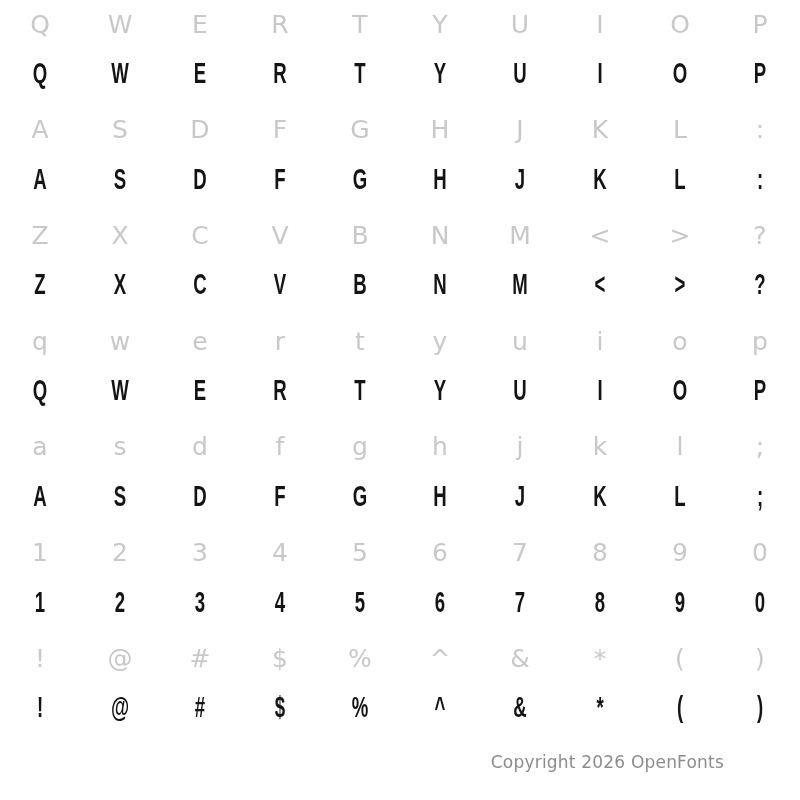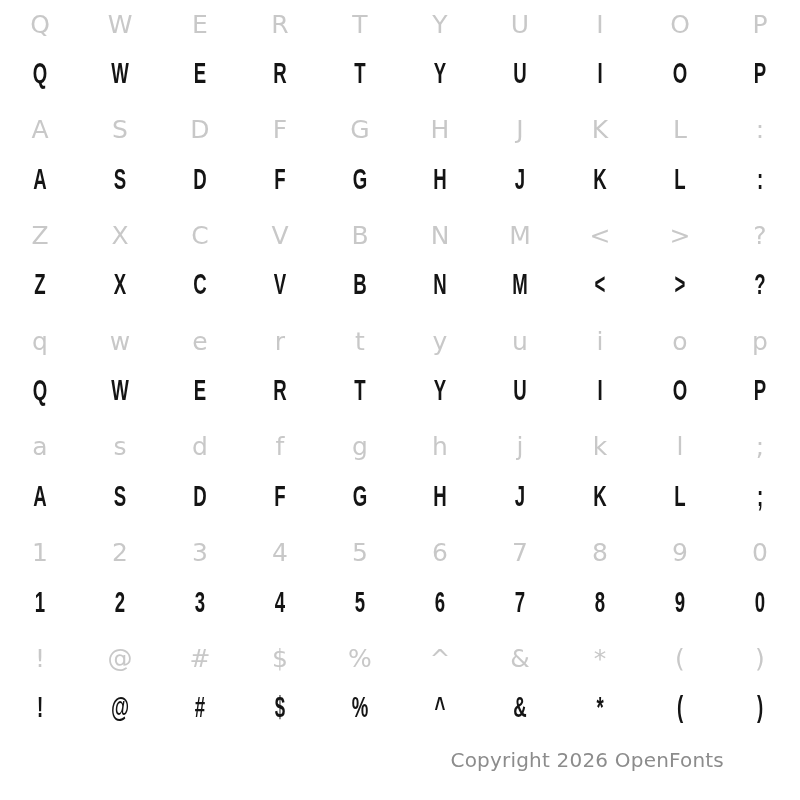--- a/index.html
+++ b/index.html
@@ -72,21 +72,21 @@
     font-family: "Liberation Sans Narrow", "Liberation Sans", sans-serif;
     font-weight: 700;
     transform: scaleX(0.62);
     letter-spacing: 0;
   }
   .footer {
     position: absolute;
     right: 76px;
     bottom: 28px;
     color: #8c8c8c;
-    font-size: 20px;
+    font-size: 17px;
     font-family: "DejaVu Sans", sans-serif;
     letter-spacing: 0.2px;
     text-align: left;
     white-space: nowrap;
   }
 </style>
 </head>
 <body>
 
 <div id="sheet">

